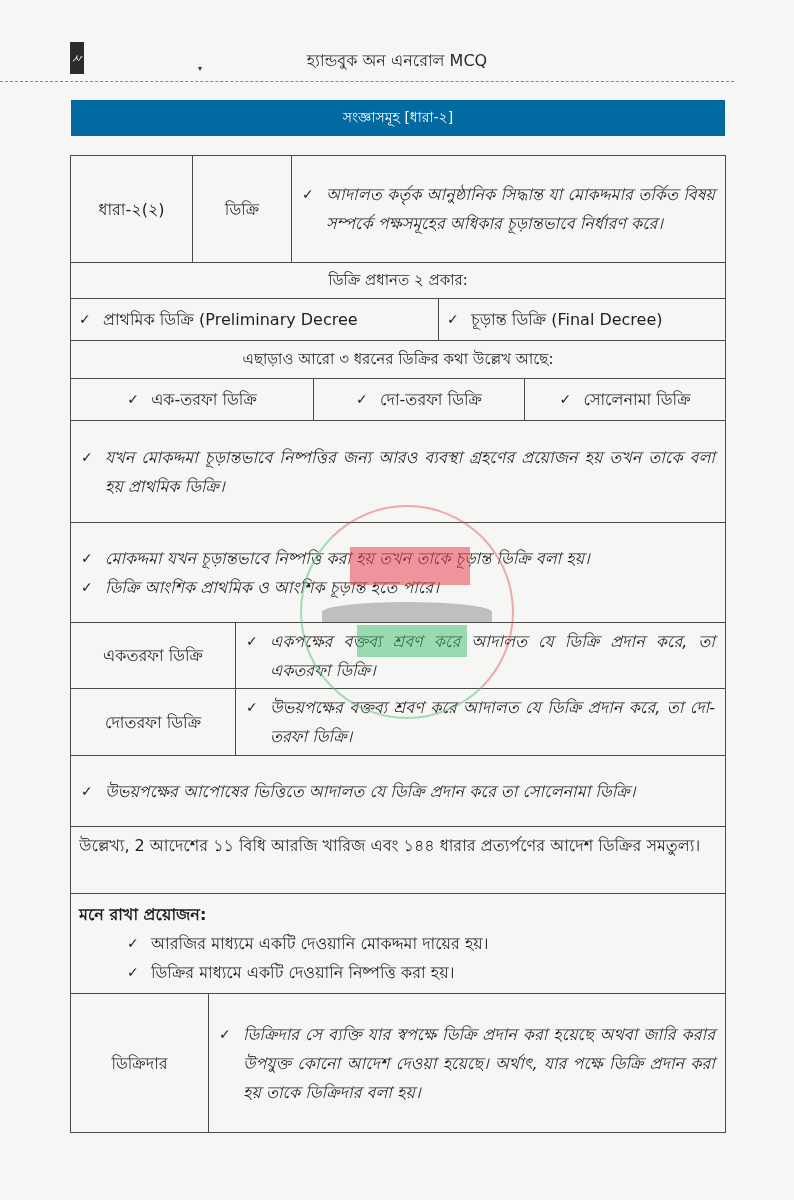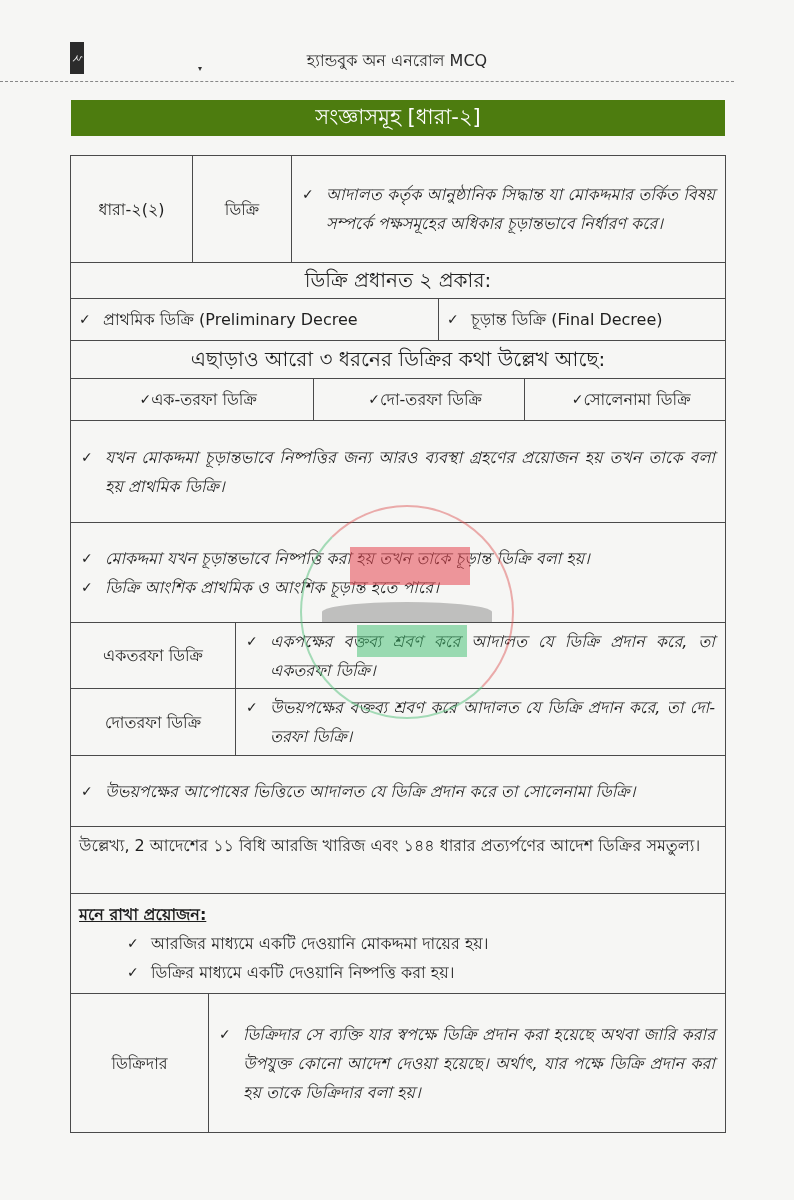--- a/index.html
+++ b/index.html
@@ -20,41 +20,41 @@
       position: absolute; left: 0; width: 794px; top: 48px;
       text-align: center; font-size: 16px; color: #2a2a2a;
     }
     .dash-rule {
       position: absolute; left: 0; top: 81px; width: 734px;
       border-top: 1px dashed #888;
     }
     .mark { position: absolute; left: 198px; top: 64px; font-size: 8px; color: #333; }
     .title-bar {
       position: absolute; left: 71px; top: 100px; width: 654px; height: 36px;
-      background: #4d7c0f; color: #fff; font-size: 21px;
+      background: #0369a1; color: #fff; font-size: 14px;
       display: flex; align-items: center; justify-content: center;
     }
     .sheet { position: absolute; left: 70px; top: 155px; width: 656px; }
     .row { display: flex; border: 1px solid #4a4a4a; border-top: none; box-sizing: border-box; }
     .row.first { border-top: 1px solid #4a4a4a; }
     .cell {
       box-sizing: border-box; border-right: 1px solid #4a4a4a;
       display: flex; align-items: center; font-size: 16px; line-height: 29px;
       padding: 0 8px;
     }
     .cell:last-child { border-right: none; }
-    .cell.center { justify-content: center; text-align: right; }
+    .cell.center { justify-content: center; text-align: left; }
     .desc { flex: 1; align-items: flex-start; flex-direction: column; justify-content: center; padding: 4px 10px 4px 10px; text-align: justify; }
     .bullet { display: flex; width: 100%; }
     .tick { width: 24px; flex: none; font-size: 14px; }
     .btext { flex: 1; text-align: justify; font-style: italic; }
-    .full { flex: 1; justify-content: center; font-size: 20px; }
+    .full { flex: 1; justify-content: center; font-size: 15px; }
     .note { flex: 1; padding: 4px 8px; display: block; text-align: justify; }
     .remember { flex: 1; display: block; padding: 6px 8px 6px 8px; }
-    .remember .head { font-weight: bold; font-size: 16px; text-decoration: underline; }
+    .remember .head { font-weight: bold; font-size: 16px; }
     .remember .item { display: flex; padding-left: 48px; }
     .watermark {
       position: absolute; left: 300px; top: 505px; width: 210px; height: 210px;
       border-radius: 50%;
       border: 2px solid rgba(220,80,80,0.45);
       border-left-color: rgba(80,190,120,0.5);
       border-bottom-color: rgba(80,190,120,0.5);
       pointer-events: none;
     }
     .wm-red { position: absolute; left: 48px; top: 40px; width: 120px; height: 38px; background: rgba(230,70,80,0.55); }

